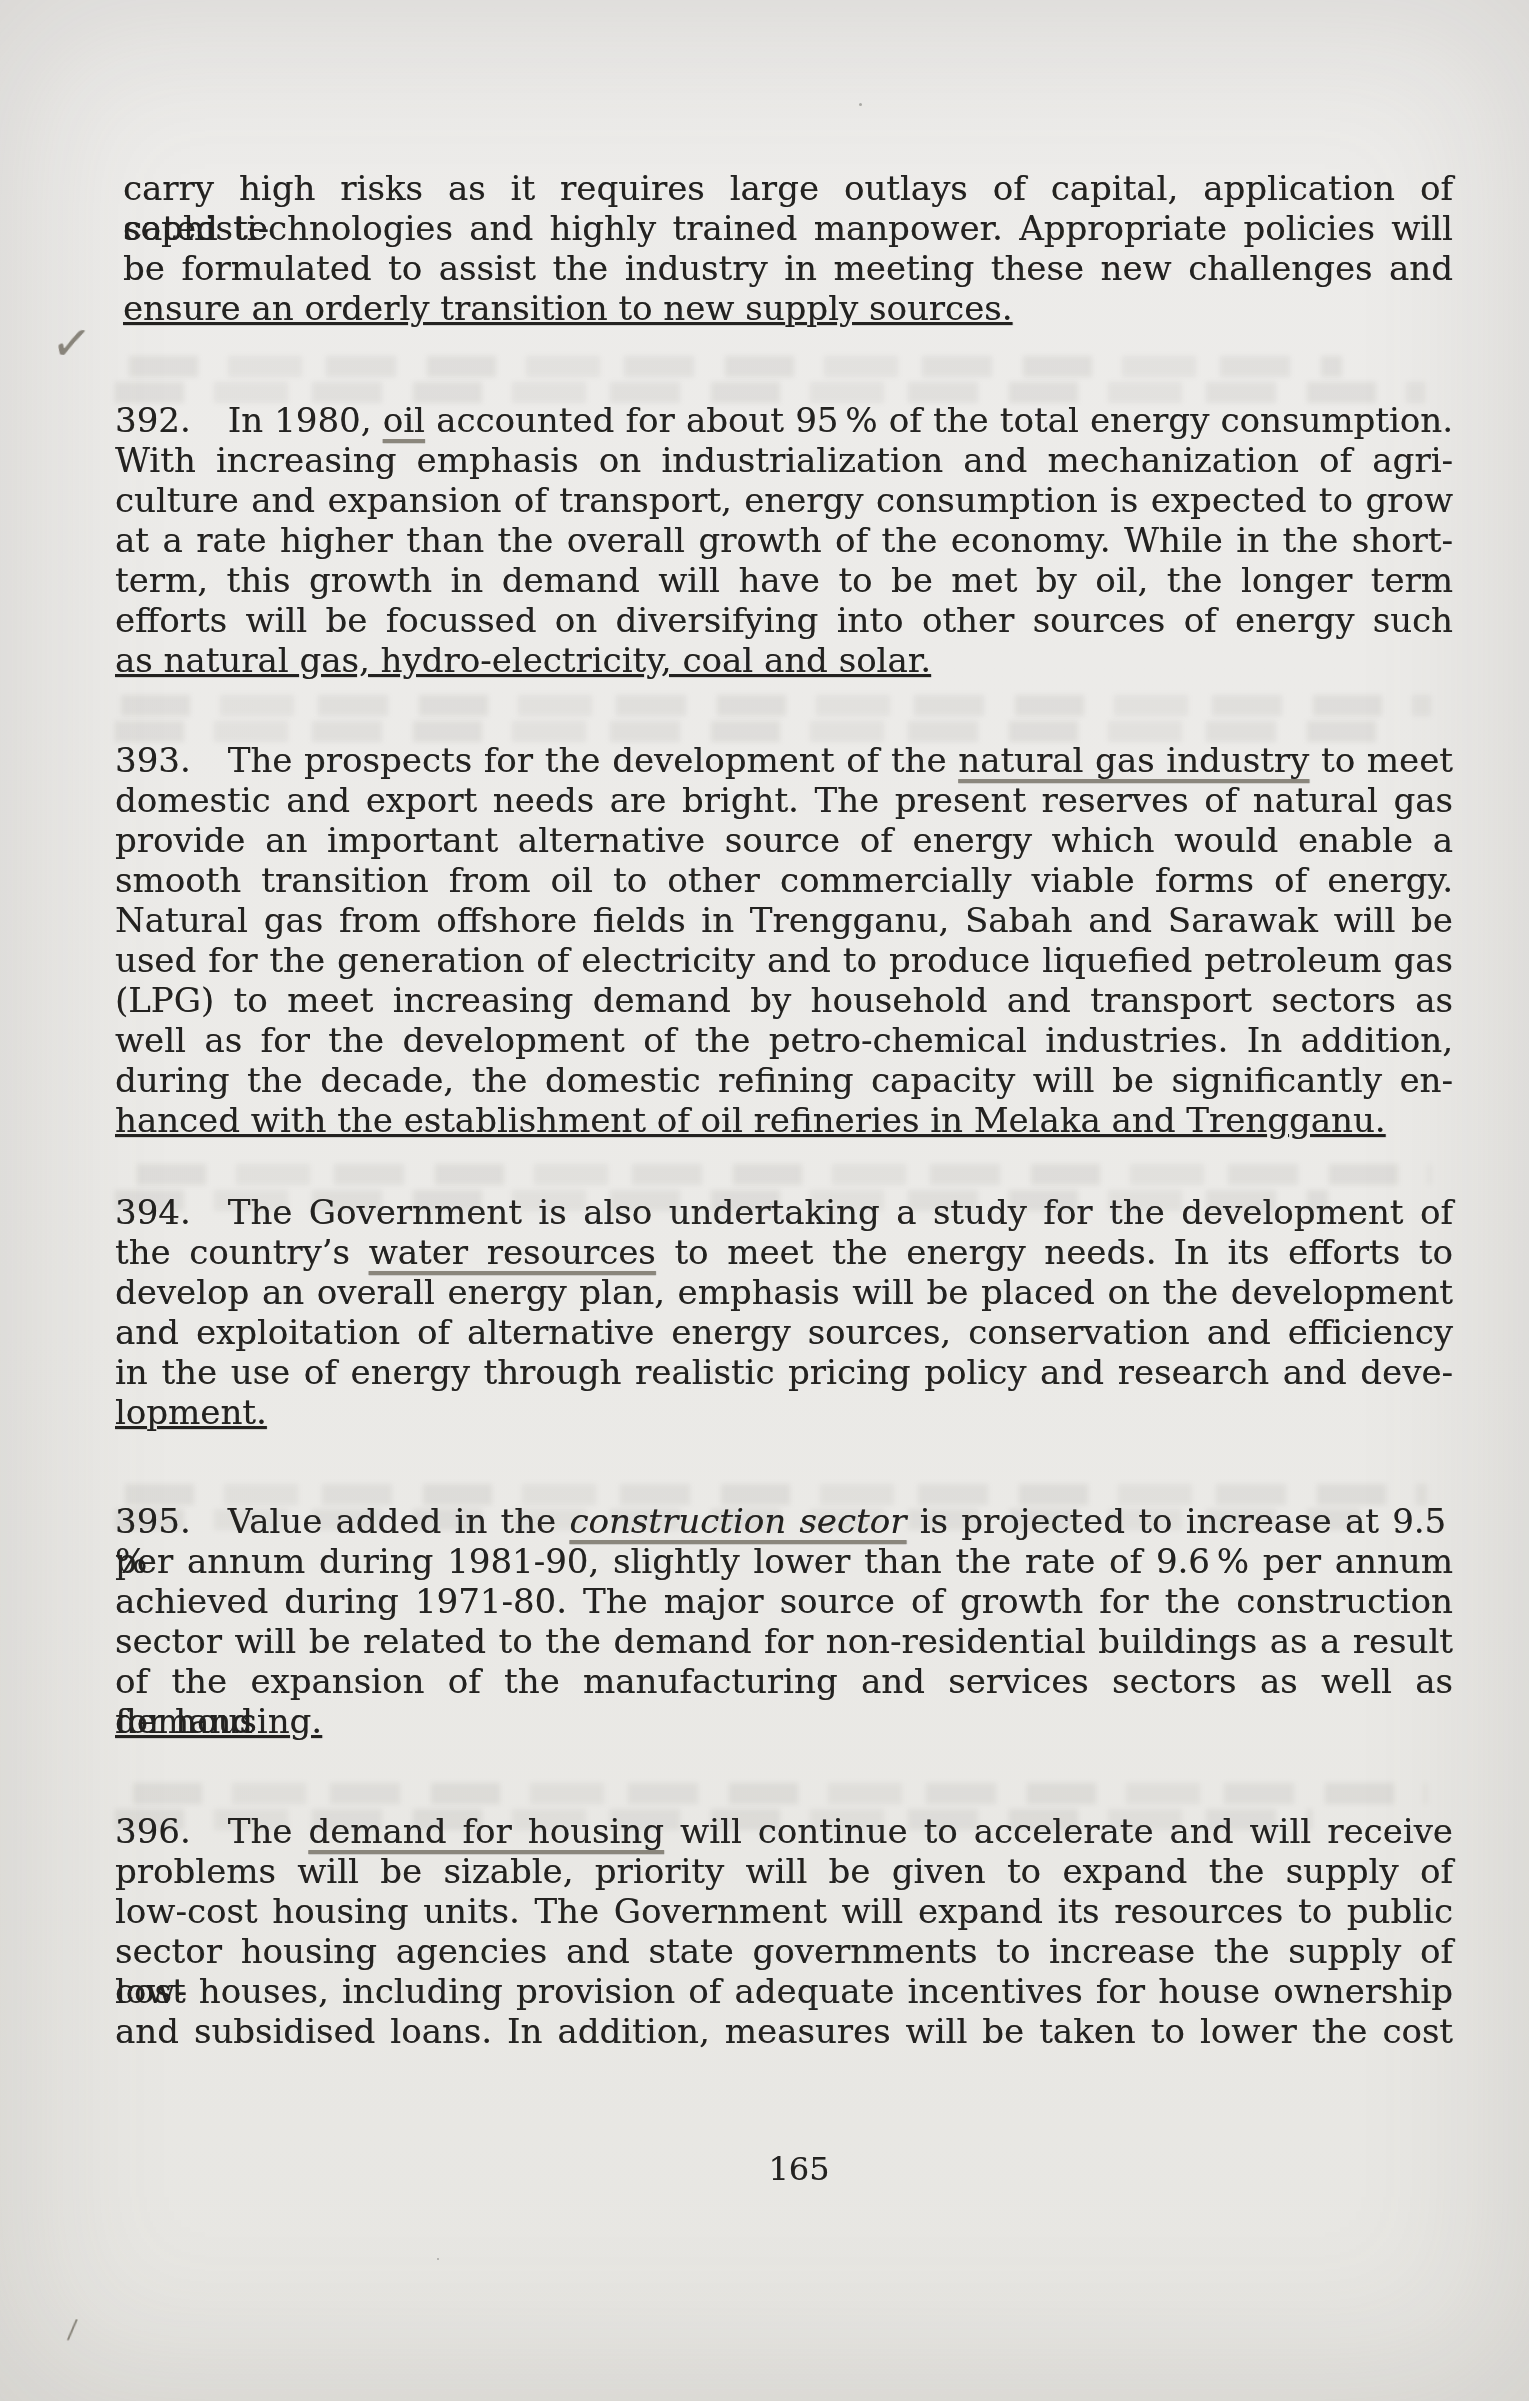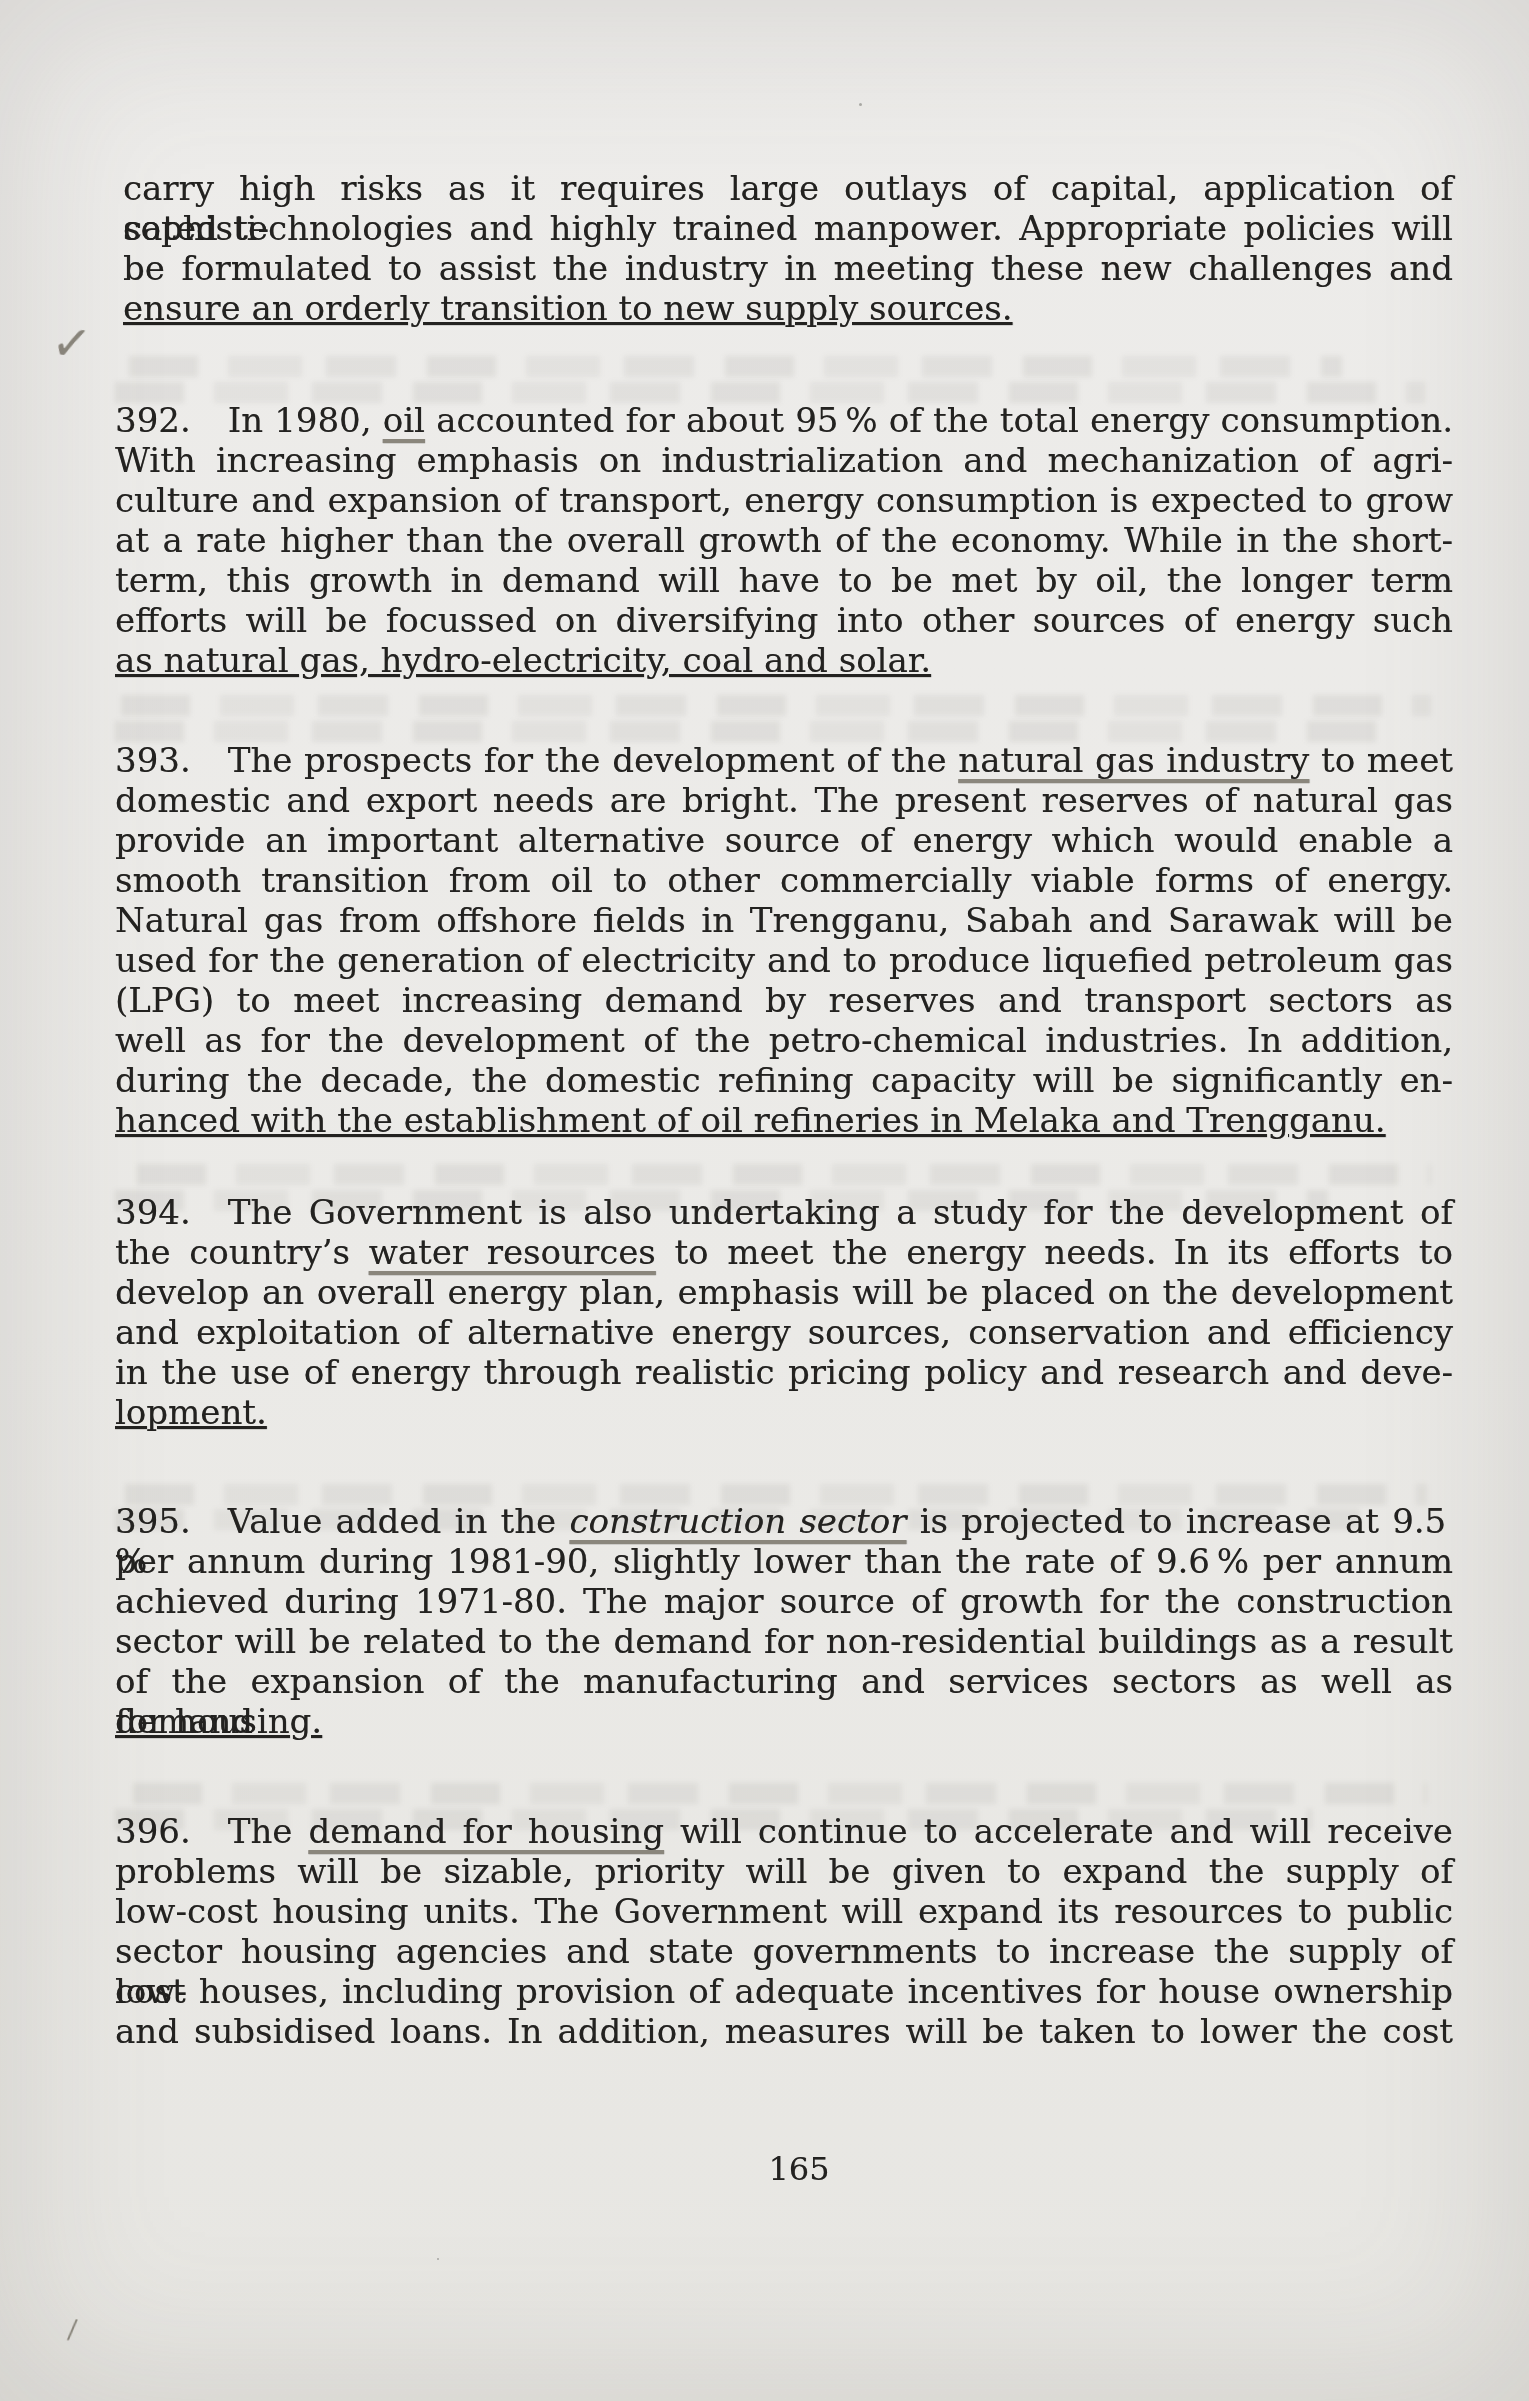--- a/index.html
+++ b/index.html
@@ -102,21 +102,21 @@
         <div class="line"><span>efforts will be focussed on diversifying into other sources of energy such</span></div>
         <div class="line last"><span>as natural gas, hydro-electricity, coal and solar.</span></div>
       </div>
       <div class="paragraph">
         <div class="line"><span class="para-number">393.</span><span>The prospects for the development of the </span><span class="pencil-underline">natural gas industry</span><span> to meet</span></div>
         <div class="line"><span>domestic and export needs are bright. The present reserves of natural gas</span></div>
         <div class="line"><span>provide an important alternative source of energy which would enable a</span></div>
         <div class="line"><span>smooth transition from oil to other commercially viable forms of energy.</span></div>
         <div class="line"><span>Natural gas from offshore fields in Trengganu, Sabah and Sarawak will be</span></div>
         <div class="line"><span>used for the generation of electricity and to produce liquefied petroleum gas</span></div>
-        <div class="line"><span>(LPG) to meet increasing demand by reserves and transport sectors as</span></div>
+        <div class="line"><span>(LPG) to meet increasing demand by household and transport sectors as</span></div>
         <div class="line"><span>well as for the development of the petro-chemical industries. In addition,</span></div>
         <div class="line"><span>during the decade, the domestic refining capacity will be significantly en-</span></div>
         <div class="line last"><span>hanced with the establishment of oil refineries in Melaka and Trengganu.</span></div>
       </div>
       <div class="paragraph">
         <div class="line"><span class="para-number">394.</span><span>The Government is also undertaking a study for the development of</span></div>
         <div class="line"><span>the country’s </span><span class="pencil-underline">water resources</span><span> to meet the energy needs. In its efforts to</span></div>
         <div class="line"><span>develop an overall energy plan, emphasis will be placed on the development</span></div>
         <div class="line"><span>and exploitation of alternative energy sources, conservation and efficiency</span></div>
         <div class="line"><span>in the use of energy through realistic pricing policy and research and deve-</span></div>

